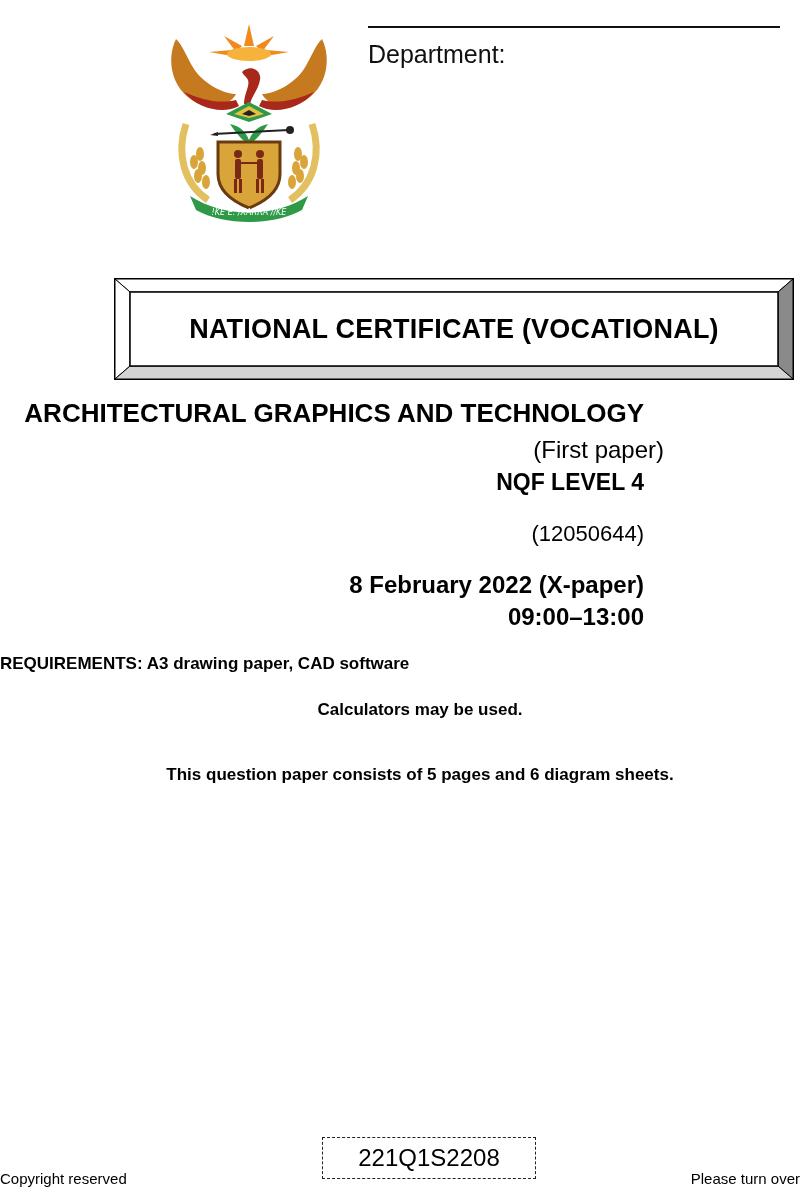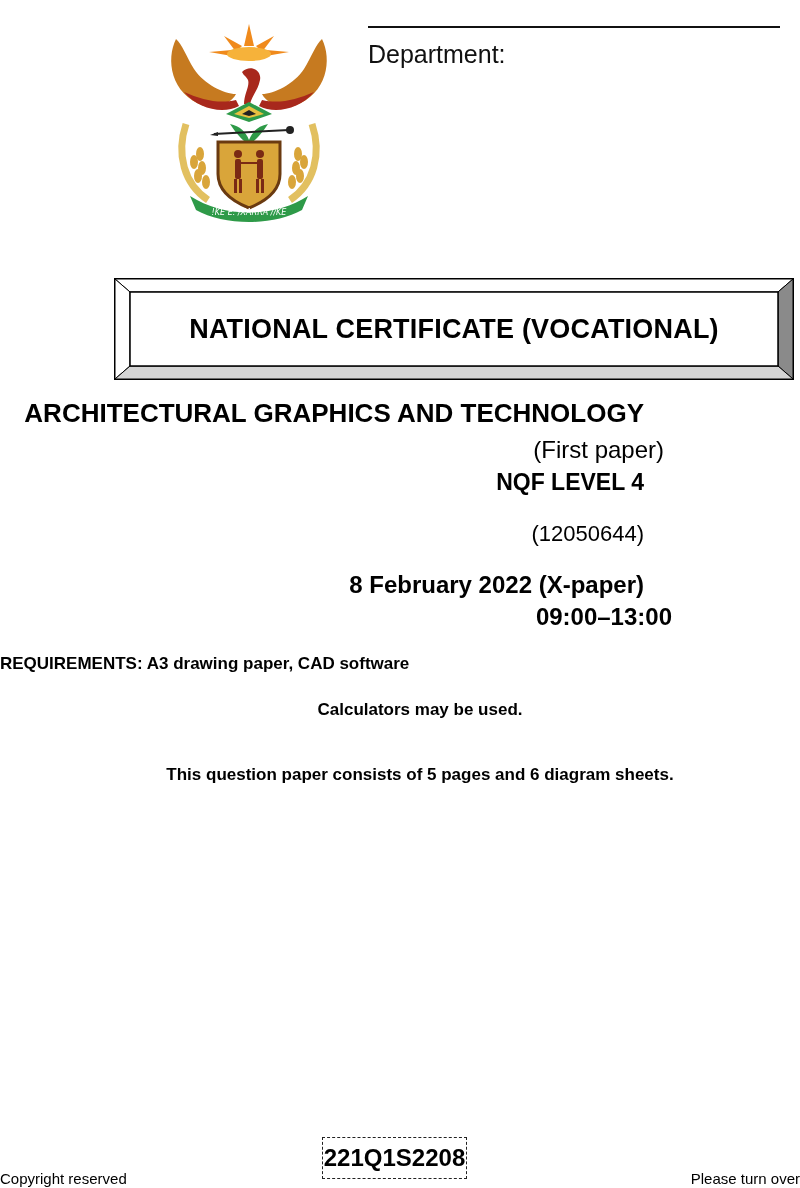--- a/index.html
+++ b/index.html
@@ -17,30 +17,30 @@
 
   
   #frame { left: 70px; top: 278px; width: 680px; height: 132px; margin-left: 44px; }
   .frame-text { position: absolute; left: 0; top: 0; width: 680px; height: 102px; display: flex; align-items: center; justify-content: center; font-weight: bold; font-size: 27px; letter-spacing: 0.2px; }
 
   .t-subject { top: 398px; font-weight: bold; font-size: 26px; }
   .t-paper { top: 436px; font-size: 24px; padding-left: 20px; }
   .t-nqf { top: 469px; font-weight: bold; font-size: 23px; }
   .t-code { top: 521px; font-size: 22px; }
   .t-date { top: 571px; font-weight: bold; font-size: 24px; }
-  .t-time { top: 603px; font-weight: bold; font-size: 24px; margin-left: 28px; }
+  .t-time { top: 603px; font-weight: bold; font-size: 24px; }
 
   .t-req { left: 0; top: 654px; font-weight: bold; font-size: 17px; }
   .t-calc { top: 700px; left: 120px; width: 600px; font-weight: bold; font-size: 17px; text-align:center; }
   .t-pages { top: 765px; font-weight: bold; font-size: 17px; left: 30px; width: 780px; text-align:center; }
 
   
   .f-left { left: 0; top: 1170px; font-size: 15px; }
   .f-right { right: 0; top: 1170px; font-size: 15px; }
-  #code-box { left: 322px; top: 1137px; width: 145px; height: 42px; border: 1.5px dashed #222; box-sizing: border-box; display:flex; align-items:center; justify-content:center; font-size: 24px; font-weight: bold; }
+  #code-box { left: 322px; top: 1137px; width: 214px; height: 42px; border: 1.5px dashed #222; box-sizing: border-box; display:flex; align-items:center; justify-content:center; font-size: 24px; }
 </style>
 </head>
 <body>
 
 <div id="crest" class="abs">
   <svg width="170" height="210" viewBox="0 0 170 210">
 
     <g fill="#f08a1c">
       <polygon points="85,10 80,32 90,32"></polygon>
       <polygon points="60,22 72,38 78,32"></polygon>

